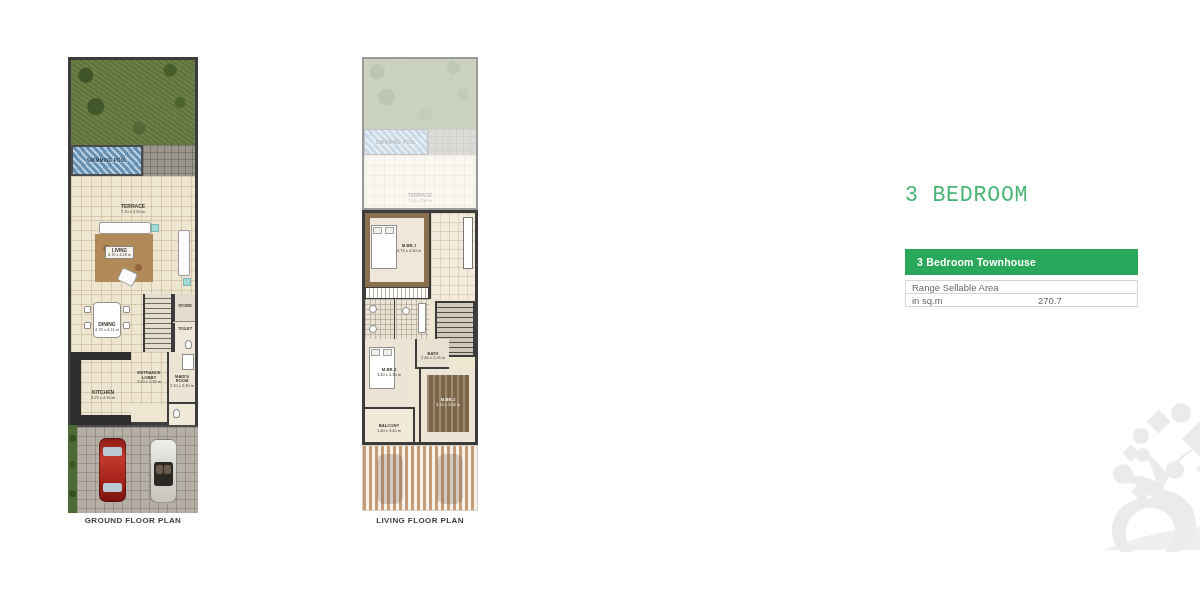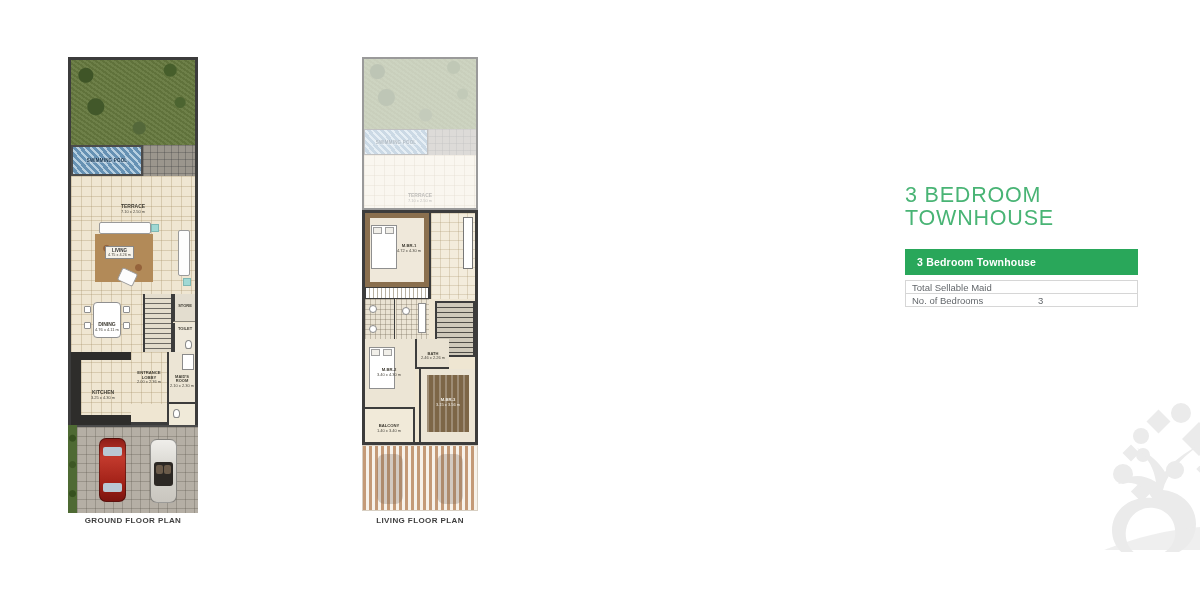--- a/index.html
+++ b/index.html
@@ -147,21 +147,21 @@
              border-right:2px solid #3c3c3c; }
   .balcony .rlabel { left:0; right:0; top:10px; font-size:4.2px; }
   .pergola { position:absolute; left:0; top:388px; width:116px; height:66px;
              background:repeating-linear-gradient(90deg, #c49a77 0 3px, #f7f2ea 3px 6px);
              border:1px solid #d8cfc2; }
   .pergola .gcar { position:absolute; top:8px; width:26px; height:50px; border-radius:8px;
                    background:rgba(120,100,85,.28); }
 
   
   .info-title { position:absolute; left:905px; top:184px; font-size:21.5px; line-height:1.08;
-                font-weight:400; letter-spacing:.8px; color:#49b475; }
+                font-weight:400; letter-spacing:.8px; color:#49b475;font-family:Liberation Mono, monospace; }
   .spec { position:absolute; left:905px; top:249px; width:233px; font-size:9.5px; color:#63676b; }
   .spec-header { background:#29a75a; color:#ffffff; font-size:10.5px; font-weight:bold;
                  height:26px; line-height:26px; padding-left:12px; letter-spacing:.2px; }
   .spec-body { margin-top:5px; border-top:1px solid #d6d6d6; }
   .trow { display:flex; border:1px solid #d6d6d6; border-top:none; height:13px; align-items:center; background:#fff; }
   .tlabel { padding-left:6px; flex:0 0 132px; }
   .tval { flex:1; }
 
   
   .watermark { position:absolute; right:0; top:402px; width:122px; height:150px; overflow:hidden; }
@@ -350,33 +350,32 @@
     <div class="pergola">
       <div class="gcar" style="left:14px;"></div>
       <div class="gcar" style="right:14px;"></div>
     </div>
 
     <div class="caption">LIVING FLOOR PLAN</div>
   </section>
 
   <h1 class="info-title">
     <span>3 BEDROOM</span><br>
-    <span>TOWNHOUSE</span>
   </h1>
 
   <div class="spec">
     <div class="spec-header">3 Bedroom Townhouse</div>
     <div class="spec-body">
       <div class="trow">
-        <span class="tlabel">Total Sellable Maid</span>
+        <span class="tlabel">Range Sellable Area</span>
         <span class="tval"></span>
       </div>
       <div class="trow">
-        <span class="tlabel">No. of Bedrooms</span>
-        <span class="tval">3</span>
+        <span class="tlabel">in sq.m</span>
+        <span class="tval">270.7</span>
       </div>
     </div>
   </div>
 
   <div class="watermark">
     <svg width="140" height="150" viewBox="0 0 140 150">
       <g fill="#ebebeb">
         <circle cx="97" cy="11" r="10"></circle>
         <rect x="66" y="11" width="17" height="17" transform="rotate(45 74.5 19.5)"></rect>
         <circle cx="57" cy="34" r="8"></circle>

